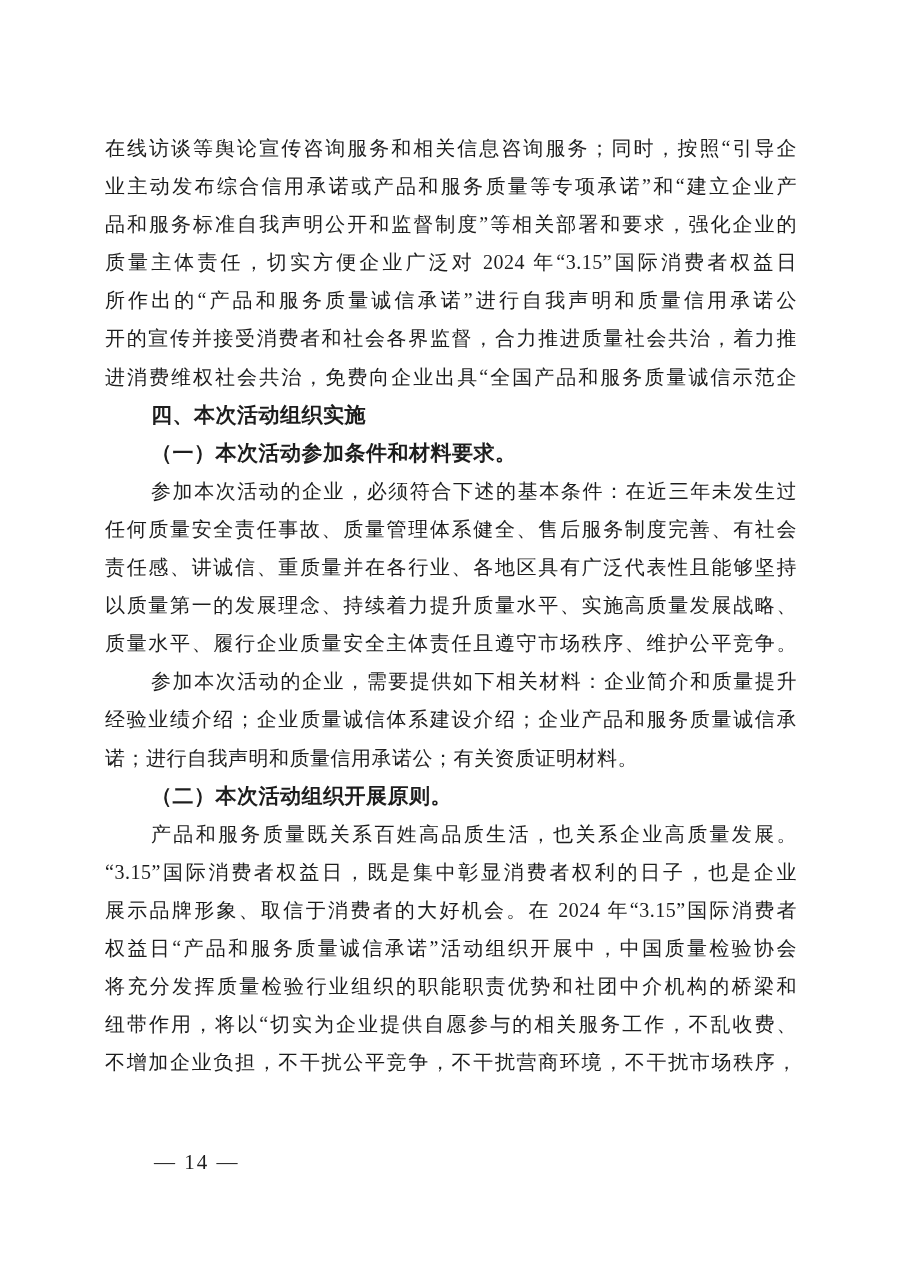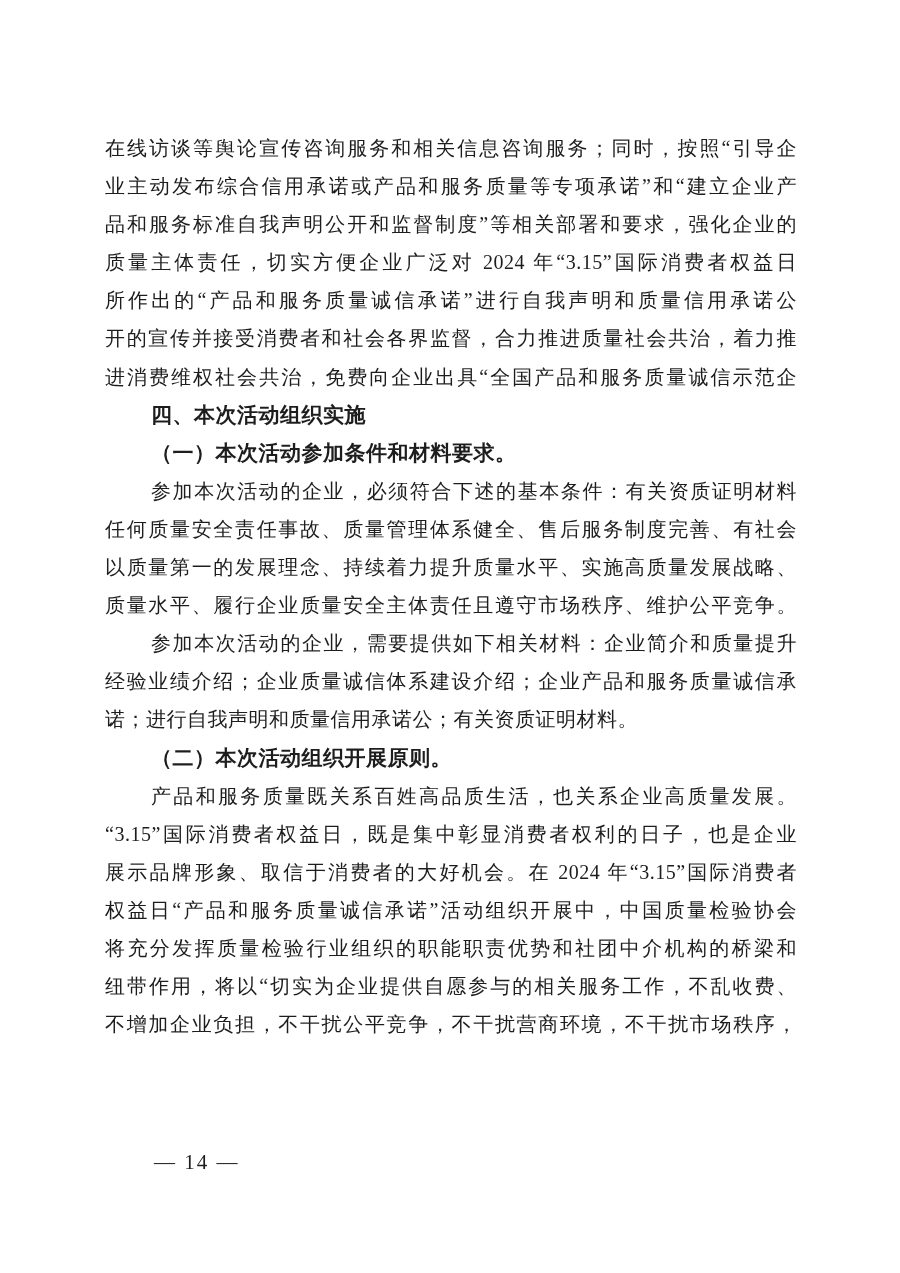--- a/index.html
+++ b/index.html
@@ -64,22 +64,23 @@
   <main class="content">
       <div class="line paragraph stretch">在线访谈等舆论宣传咨询服务和相关信息咨询服务；同时，按照“引导企</div>
       <div class="line paragraph stretch">业主动发布综合信用承诺或产品和服务质量等专项承诺”和“建立企业产</div>
       <div class="line paragraph stretch">品和服务标准自我声明公开和监督制度”等相关部署和要求，强化企业的</div>
       <div class="line paragraph stretch">质量主体责任，切实方便企业广泛对 2024 年“3.15”国际消费者权益日</div>
       <div class="line paragraph stretch">所作出的“产品和服务质量诚信承诺”进行自我声明和质量信用承诺公</div>
       <div class="line paragraph stretch">开的宣传并接受消费者和社会各界监督，合力推进质量社会共治，着力推</div>
       <div class="line paragraph stretch">进消费维权社会共治，免费向企业出具“全国产品和服务质量诚信示范企</div>
       <div class="line heading-1 indent">四、本次活动组织实施</div>
       <div class="line heading-2 indent">（一）本次活动参加条件和材料要求。</div>
-      <div class="line paragraph indent stretch">参加本次活动的企业，必须符合下述的基本条件：有关资质证明材料</div>
+      <div class="line paragraph indent stretch">参加本次活动的企业，必须符合下述的基本条件：在近三年未发生过</div>
       <div class="line paragraph stretch">任何质量安全责任事故、质量管理体系健全、售后服务制度完善、有社会</div>
+      <div class="line paragraph stretch">责任感、讲诚信、重质量并在各行业、各地区具有广泛代表性且能够坚持</div>
       <div class="line paragraph stretch">以质量第一的发展理念、持续着力提升质量水平、实施高质量发展战略、</div>
       <div class="line paragraph stretch">质量水平、履行企业质量安全主体责任且遵守市场秩序、维护公平竞争。</div>
       <div class="line paragraph indent stretch">参加本次活动的企业，需要提供如下相关材料：企业简介和质量提升</div>
       <div class="line paragraph stretch">经验业绩介绍；企业质量诚信体系建设介绍；企业产品和服务质量诚信承</div>
       <div class="line paragraph">诺；进行自我声明和质量信用承诺公；有关资质证明材料。</div>
       <div class="line heading-2 indent">（二）本次活动组织开展原则。</div>
       <div class="line paragraph indent stretch">产品和服务质量既关系百姓高品质生活，也关系企业高质量发展。</div>
       <div class="line paragraph stretch">“3.15”国际消费者权益日，既是集中彰显消费者权利的日子，也是企业</div>
       <div class="line paragraph stretch">展示品牌形象、取信于消费者的大好机会。在 2024 年“3.15”国际消费者</div>
       <div class="line paragraph stretch">权益日“产品和服务质量诚信承诺”活动组织开展中，中国质量检验协会</div>

